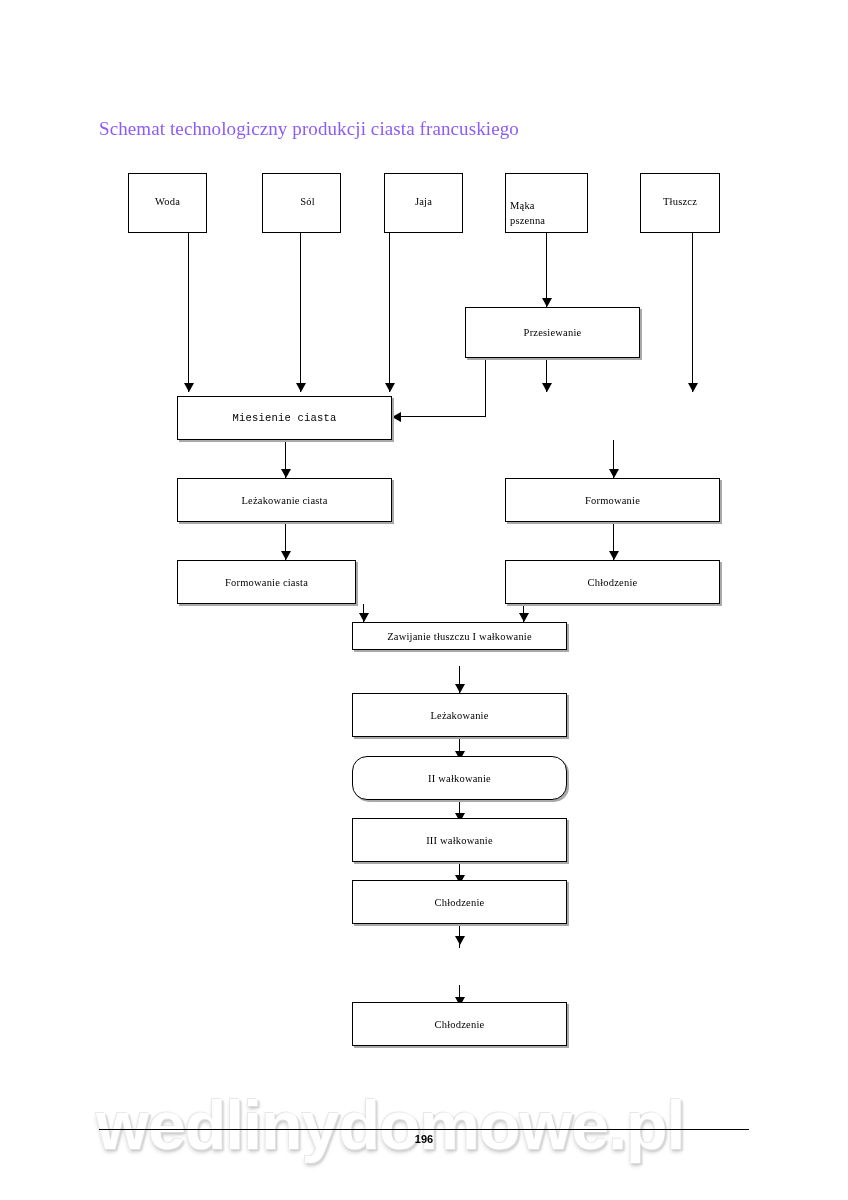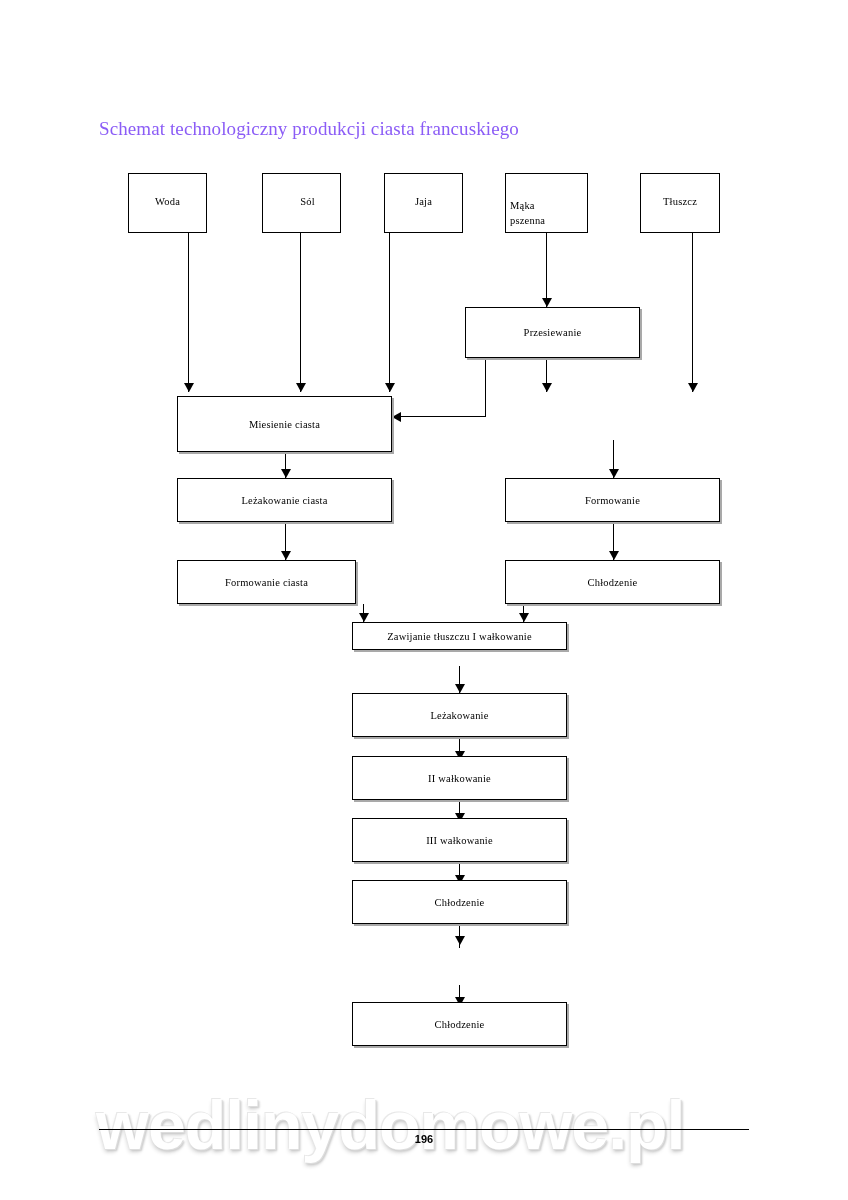--- a/index.html
+++ b/index.html
@@ -186,21 +186,21 @@
     <span class="label">Przesiewanie</span>
   </div>
 
   <div class="vline" style="left:546px; top:358px; height:34px;"></div>
   <div class="arrow-down" style="left:542px; top:383px;"></div>
 
   <div class="vline" style="left:485px; top:358px; height:58px;"></div>
   <div class="hline" style="left:401px; top:416px; width:85px;"></div>
   <div class="arrow-left" style="left:392px; top:412px;"></div>
 
-  <div class="node shadow" style="left:177px; top:396px; width:215px; height:56px;">
+  <div class="node shadow" style="left:177px; top:396px; width:215px; height:44px;font-family:Liberation Mono, monospace;">
     <span class="label">Miesienie ciasta</span>
   </div>
 
 
   <div class="vline" style="left:285px; top:440px; height:38px;"></div>
   <div class="arrow-down" style="left:281px; top:469px;"></div>
 
   <div class="vline" style="left:613px; top:440px; height:38px;"></div>
   <div class="arrow-down" style="left:609px; top:469px;"></div>
 
@@ -239,21 +239,21 @@
   <div class="vline" style="left:459px; top:666px; height:27px;"></div>
   <div class="arrow-down" style="left:455px; top:684px;"></div>
 
   <div class="node shadow" style="left:352px; top:693px; width:215px; height:44px;">
     <span class="label">Leżakowanie</span>
   </div>
 
   <div class="vline" style="left:459px; top:737px; height:24px;"></div>
   <div class="arrow-down" style="left:455px; top:751px;"></div>
 
-  <div class="node shadow" style="left:352px; top:756px; width:215px; height:44px;">
+  <div class="node shadow" style="left:352px; top:756px; width:215px; height:44px;border-radius:15px;">
     <span class="label">II wałkowanie</span>
   </div>
 
   <div class="vline" style="left:459px; top:800px; height:24px;"></div>
   <div class="arrow-down" style="left:455px; top:813px;"></div>
 
   <div class="node shadow" style="left:352px; top:818px; width:215px; height:44px;">
     <span class="label">III wałkowanie</span>
   </div>
 

